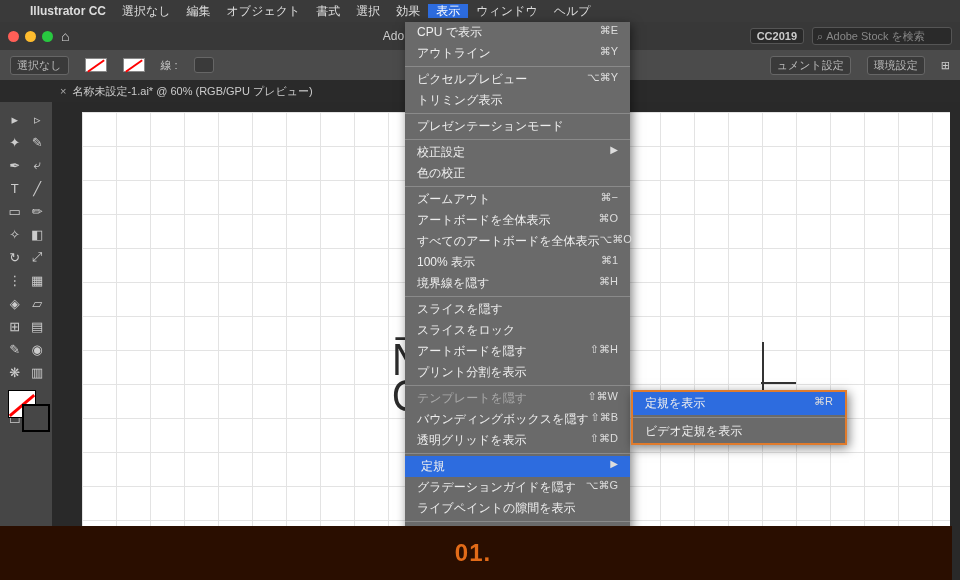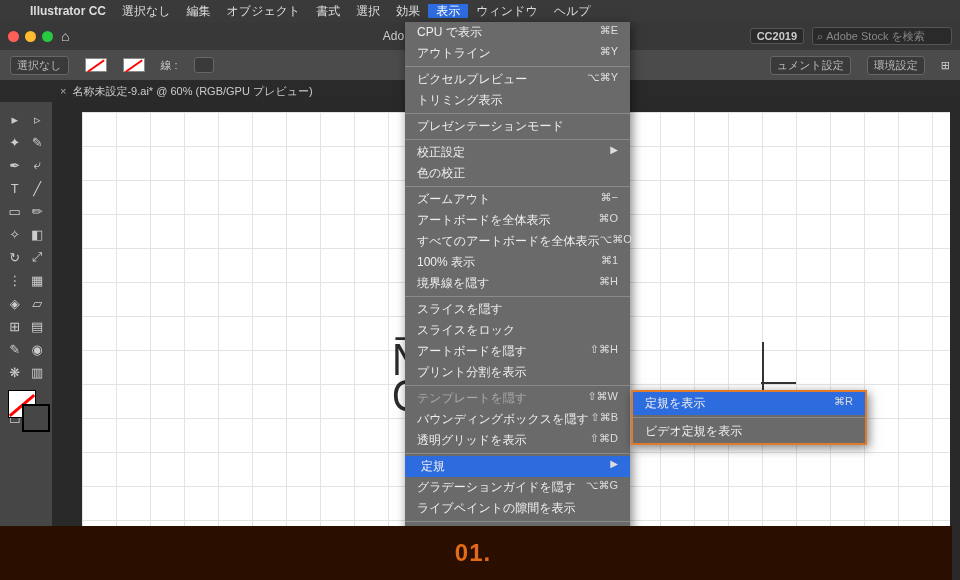--- a/index.html
+++ b/index.html
@@ -54,21 +54,21 @@
 
   
   .dd { position:absolute; top:22px; left:405px; width:225px; background:#6a6a6a; color:#eee; font-size:12px; box-shadow:2px 3px 10px rgba(0,0,0,0.5); }
   .dd .row { display:flex; justify-content:space-between; padding:2px 12px; cursor:default; white-space:nowrap; }
   .dd .row.dis { color:#aaa; }
   .dd .row.sel { background:#2d6cdf;padding-left:16px; }
   .dd hr { border:none; border-top:1px solid #8a8a8a; margin:2px 0; }
   .dd .arrow { font-size:10px; }
 
   
-  .sub { position:absolute; top:390px; left:631px; width:236px; background:#6a6a6a; color:#eee; font-size:12px; box-shadow:2px 3px 10px rgba(0,0,0,0.5); border:2px solid #e07b2c; }
+  .sub { position:absolute; top:390px; left:631px; width:216px; background:#6a6a6a; color:#eee; font-size:12px; box-shadow:2px 3px 10px rgba(0,0,0,0.5); border:2px solid #e07b2c; }
   .sub .row { display:flex; justify-content:space-between; padding:3px 12px; }
   .sub .row.sel { background:#2d6cdf; }
   .sub hr { border:none; border-top:1px solid #8a8a8a; margin:2px 0; }
 
   
   .caption { position:absolute; left:0; right:8px; bottom:0; height:54px; background:#2a0e00; color:#fff; display:flex; align-items:center; justify-content:center; font-size:24px; font-weight:700; letter-spacing:1px; }
   .caption .num { color:#e26b18; margin-right:6px; }
 
   .kbd { color:#ddd; font-size:11px; }
 </style>
@@ -108,21 +108,21 @@
     <span class="ctrl">&nbsp;&nbsp;</span>
     <div style="flex:1"></div>
     <span class="ctrl">ュメント設定</span>
     <span class="ctrl">環境設定</span>
     <span>⊞</span>
   </div>
 
   <div class="docktabs">
     <span style="width:52px"></span>
     <span class="close-x">×</span>
-    <span>名称未設定-9.ai* @ 60% (RGB/GPU プレビュー)</span>
+    <span>名称未設定-1.ai* @ 60% (RGB/GPU プレビュー)</span>
   </div>
 
   <div class="work">
     <div class="toolbox">
       <div class="tool">▸</div>
         <div class="tool">▹</div>
       <div class="tool">✦</div>
         <div class="tool">✎</div>
       <div class="tool">✒</div>
         <div class="tool">⤶</div>

